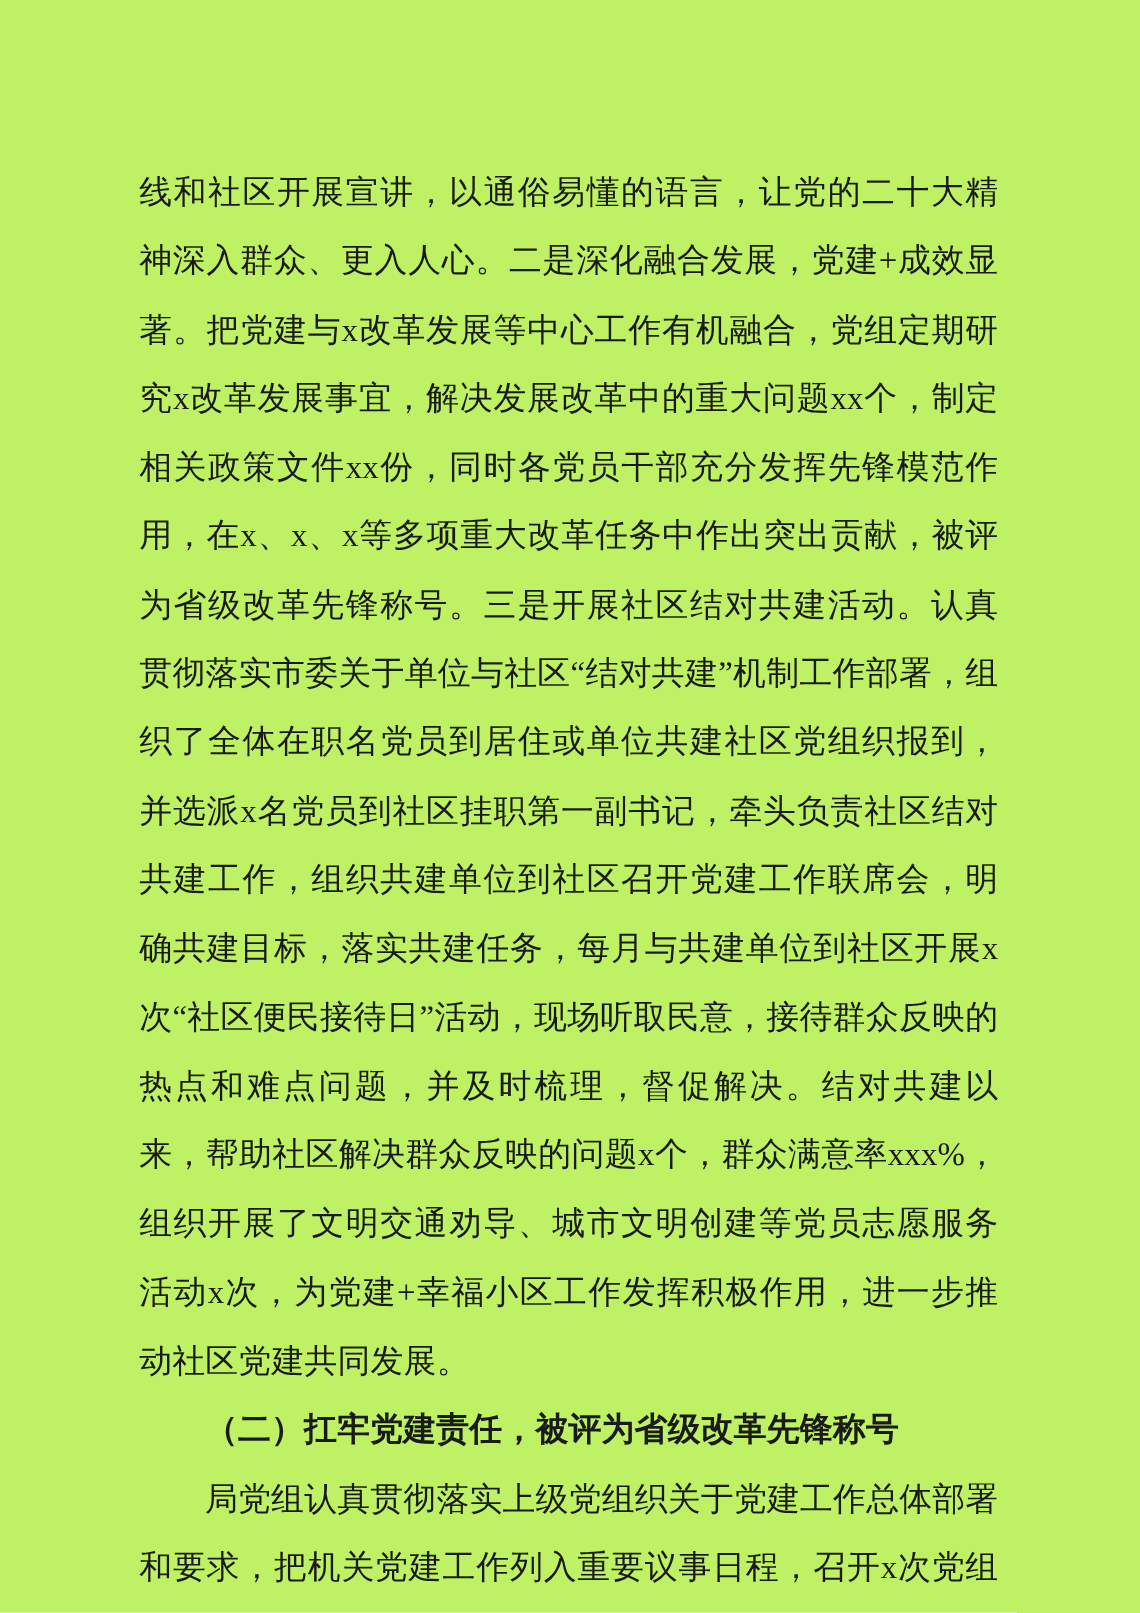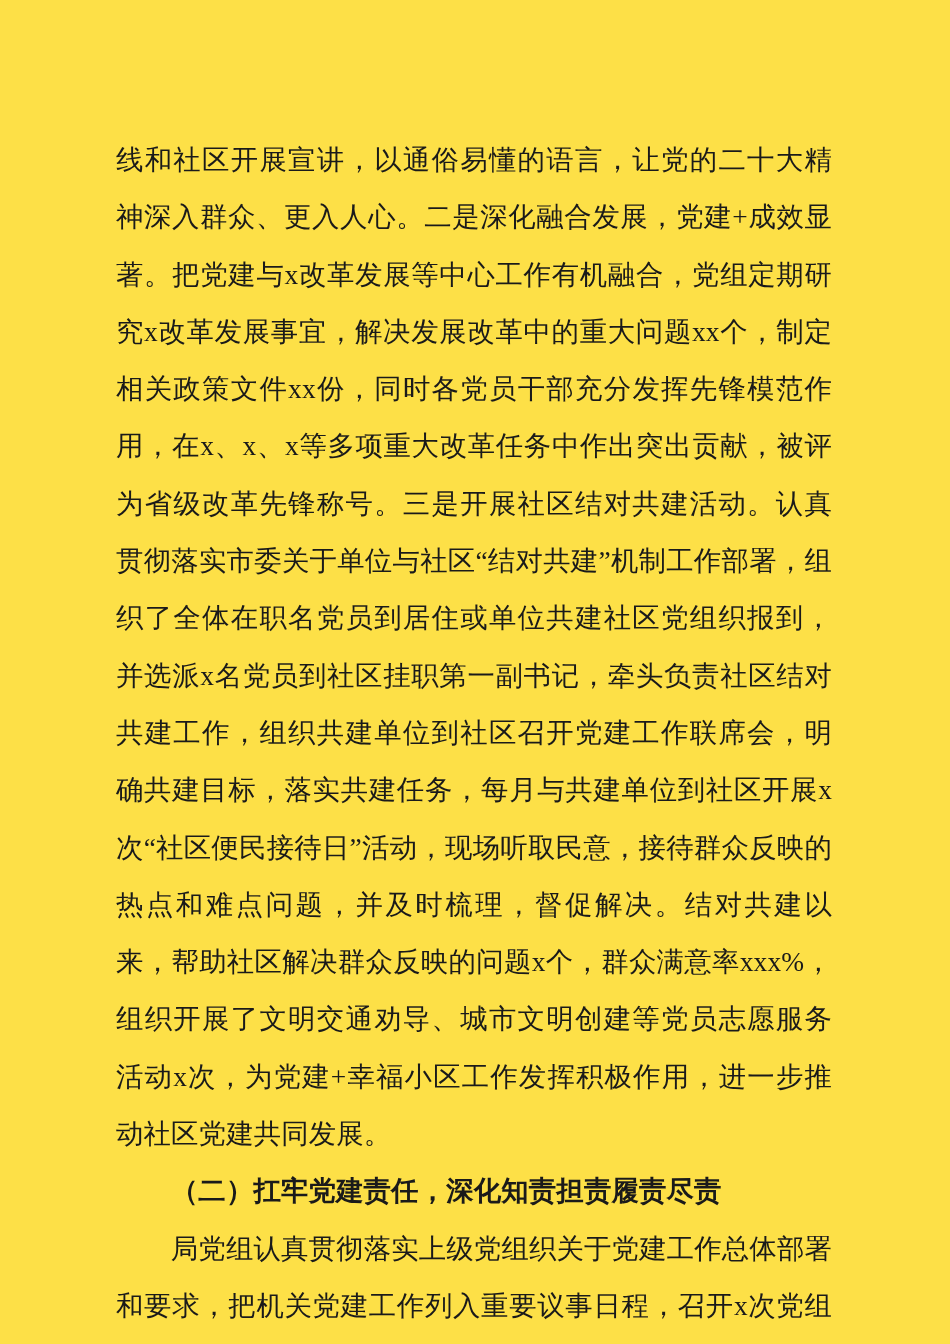--- a/index.html
+++ b/index.html
@@ -4,21 +4,21 @@
 <style>
   html, body {
     margin: 0;
     padding: 0;
     background: #ffffff;
   }
   .page {
     position: relative;
     width: 950px;
     height: 1344px;
-    background: #fde047;
+    background: #bef264;
     overflow: hidden;
     box-sizing: border-box;
   }
   .content {
     position: absolute;
     left: 116px;
     top: 132px;
     width: 716px;
   }
   .para {
@@ -48,18 +48,18 @@
   }
 </style>
 </head>
 <body>
 
 <div class="page">
   <div class="content">
 
     <p class="para tail">线和社区开展宣讲，以通俗易懂的语言，让党的二十大精神深入群众、更入人心。二是深化融合发展，党建+成效显著。把党建与x改革发展等中心工作有机融合，党组定期研究x改革发展事宜，解决发展改革中的重大问题xx个，制定相关政策文件xx份，同时各党员干部充分发挥先锋模范作用，在x、x、x等多项重大改革任务中作出突出贡献，被评为省级改革先锋称号。三是开展社区结对共建活动。认真贯彻落实市委关于单位与社区“结对共建”机制工作部署，组织了全体在职名党员到居住或单位共建社区党组织报到，并选派x名党员到社区挂职第一副书记，牵头负责社区结对共建工作，组织共建单位到社区召开党建工作联席会，明确共建目标，落实共建任务，每月与共建单位到社区开展x次“社区便民接待日”活动，现场听取民意，接待群众反映的热点和难点问题，并及时梳理，督促解决。结对共建以来，帮助社区解决群众反映的问题x个，群众满意率xxx%，组织开展了文明交通劝导、城市文明创建等党员志愿服务活动x次，为党建+幸福小区工作发挥积极作用，进一步推动社区党建共同发展。</p>
 
-    <p class="para heading">（二）扛牢党建责任，深化知责担责履责尽责</p>
+    <p class="para heading">（二）扛牢党建责任，被评为省级改革先锋称号</p>
 
     <p class="para indent tail">局党组认真贯彻落实上级党组织关于党建工作总体部署和要求，把机关党建工作列入重要议事日程，召开x次党组会议、x次机关党委会议，专题研究党建工作，并结合系统实际，制定了全年党建工作计划，做到党建与业务工作同谋划、同部署、同推进。制定党建x份责任清单，细化清单任务xx条，党组</p>
 
   </div>
 </div>
 
 </body></html>

